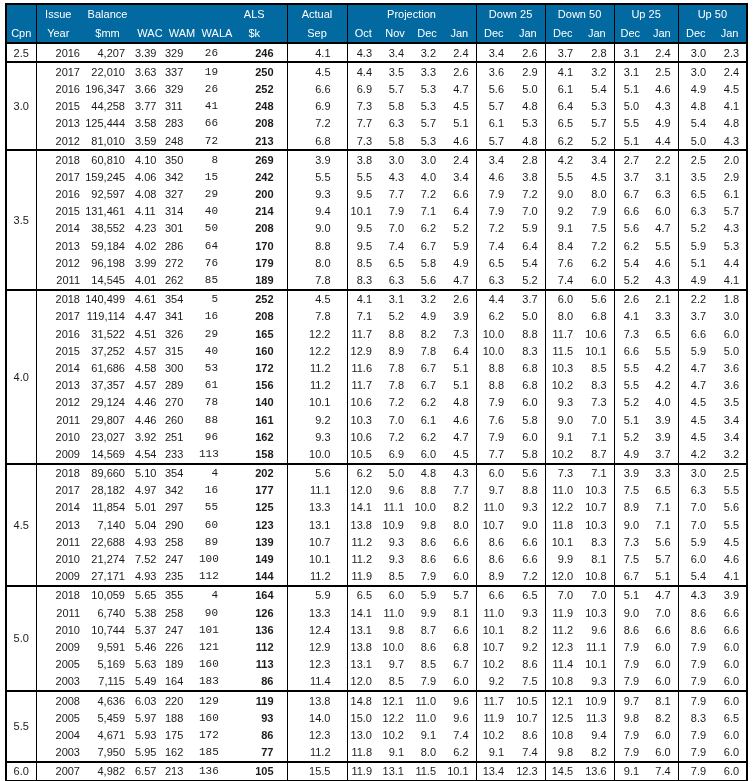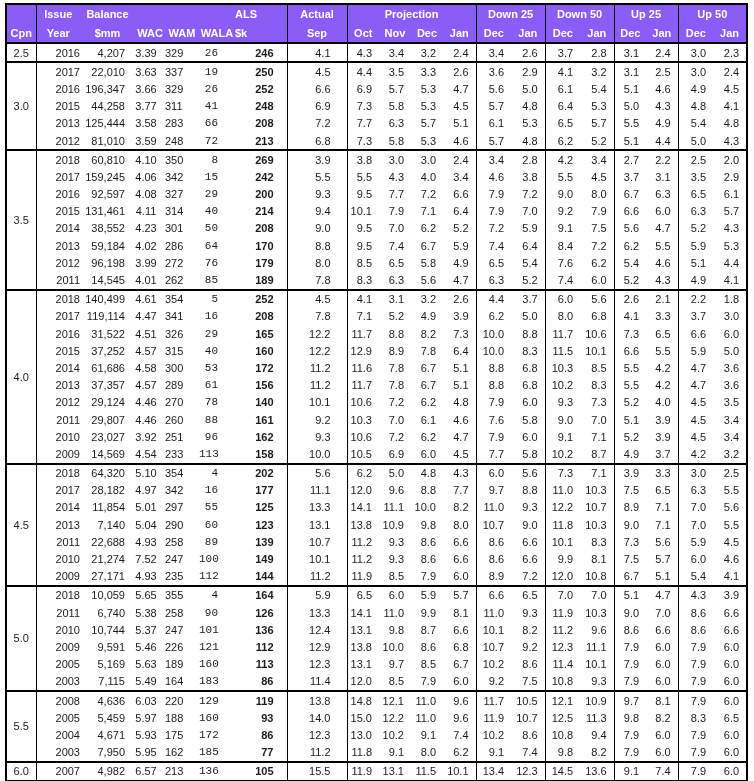--- a/index.html
+++ b/index.html
@@ -11,40 +11,40 @@
   .wrap{padding:3px 4px 0 5px;}
   table.grid{
     border-collapse:collapse;table-layout:fixed;width:741px;
     border:2px solid #000000;
   }
   .grid th,.grid td{
     padding:0;font-size:11px;white-space:nowrap;overflow:hidden;
     vertical-align:middle;
   }
   .grid thead th{
-    background:#8b5cf6;color:#ffffff;font-weight:bold;
+    background:#0369a1;color:#ffffff;font-weight:normal;
     height:18px;text-align:center;
   }
   .grid thead tr.r2 th{height:19px;}
   .grid thead{border-bottom:2px solid #000000;}
   .grid tbody td{height:17.2px;color:#1b1b1b;background:#ffffff;}
   .bR{border-right:1px solid #000000;}
   tr.group-start td{border-top:2px solid #000000;}
   .grid td.cpn{text-align:center;}
   .grid td.f0{text-align:right;}
   .grid td.f1{text-align:right;padding-right:10px;}
-  .grid td.f2{text-align:center;padding-right:8px;}
+  .grid td.f2{text-align:left;padding-right:8px;}
   .grid td.f3{text-align:left;padding-right:13px;}
   .grid td.f4{text-align:right;padding-right:17px;font-family:Liberation Mono, monospace;}
   .grid td.f5{text-align:right;padding-right:13px;font-weight:bold;}
   .grid td.f6{text-align:right;padding-right:16px;}
   .grid td.f7,.grid td.f8,.grid td.f9,.grid td.f10,.grid td.f11,
   .grid td.f12,.grid td.f13,.grid td.f14,.grid td.f15,.grid td.f16,
   .grid td.f17,.grid td.f18{text-align:right;padding-right:7px;}
-  .grid th.ar{text-align:left;padding-right:13px;}
+  .grid th.ar{text-align:center;padding-right:13px;}
 </style>
 </head>
 <body>
 
 <div class="wrap">
   <table class="grid">
     <colgroup>
       <col style="width:30px">
         <col style="width:44px">
         <col style="width:55px">
@@ -610,21 +610,21 @@
           <td class="f13">10.2</td>
           <td class="f14 bR">8.7</td>
           <td class="f15">4.9</td>
           <td class="f16 bR">3.7</td>
           <td class="f17">4.2</td>
           <td class="f18">3.2</td>
         </tr>
         <tr class="group-start">
           <td rowspan="7" class="cpn bR">4.5</td>
           <td class="f0">2018</td>
-          <td class="f1">64,320</td>
+          <td class="f1">89,660</td>
           <td class="f2">5.10</td>
           <td class="f3">354</td>
           <td class="f4">4</td>
           <td class="f5 bR">202</td>
           <td class="f6 bR">5.6</td>
           <td class="f7">6.2</td>
           <td class="f8">5.0</td>
           <td class="f9">4.8</td>
           <td class="f10 bR">4.3</td>
           <td class="f11">6.0</td>

